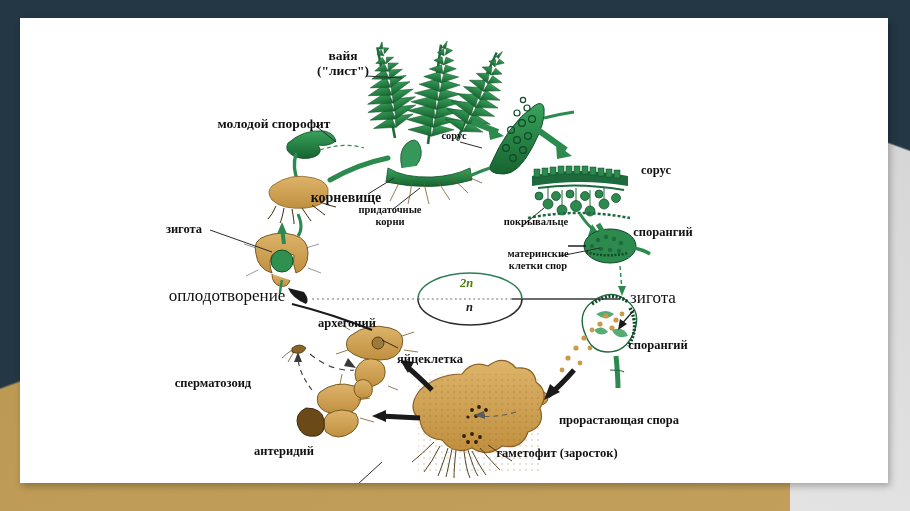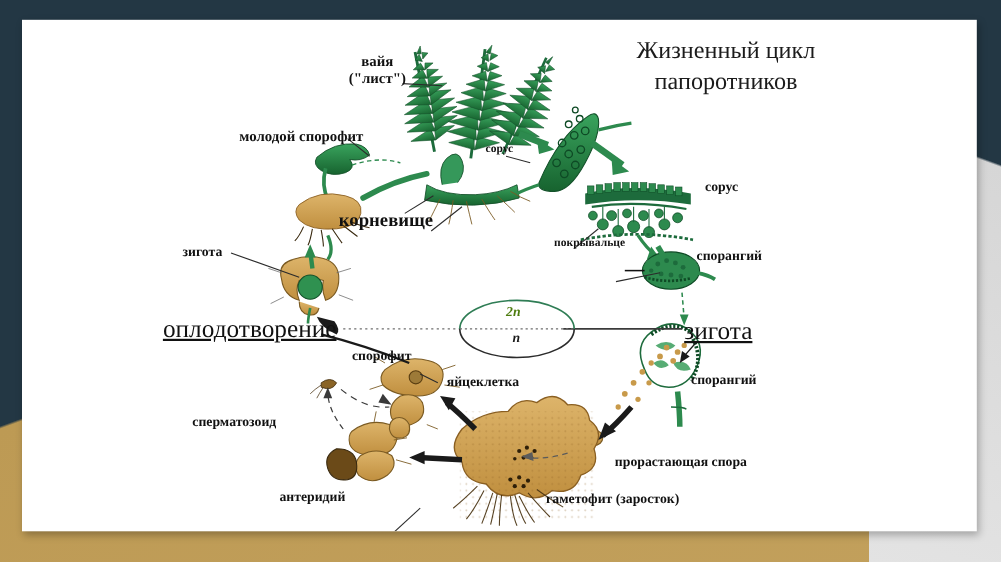--- a/index.html
+++ b/index.html
@@ -39,24 +39,24 @@
   }
   .t-title{
     position:absolute;
     font-family:"Liberation Serif", serif;
     color:#1b1b1b;
     font-size:22px;line-height:1.25;
     text-align:center;white-space:pre-line;
     font-weight:normal;
   }
   .s10{font-size:10.5px;}
-  .s11{font-size:17px;}
+  .s11{font-size:14px;}
   .s12{font-size:12.5px;}
   .s13{font-size:13.5px;}
-  .s17{font-size:23px;font-weight:normal;text-decoration:underline;}
+  .s17{font-size:17px;font-weight:normal;}
   .nlab{
     position:absolute;font-style:italic;font-weight:bold;
     font-family:"Liberation Serif", serif;font-size:12.5px;
   }
   .g2n{color:#4d7c0f;text-align:right;}
   .gn{color:#1a1a1a;}
 </style>
 </head>
 <body>
 
@@ -443,49 +443,51 @@
         <path d="M348,176 l26,-16"></path>
         <path d="M372,192 l28,-22"></path>
         <path d="M190,212 l62,22"></path>
         <path d="M502,208 l22,-18"></path>
         <path d="M540,238 l40,-8"></path>
         <path d="M378,330 l-16,-8"></path>
         <path d="M338,466 l24,-22"></path>
       </g>
     </svg>
 
-    <div class="t-title" style="left:490px;top:14px;width:300px;">Жизненный цикл
-папоротников</div>
 
     <div class="lbl s13" style="left:174px;top:98px;width:160px;">молодой спорофит</div>
 
     <div class="lbl s13" style="left:282px;top:30px;width:82px;white-space:pre-line;">вайя
 ("лист")</div>
 
     <div class="lbl s10" style="left:410px;top:112px;width:48px;">сорус</div>
 
     <div class="lbl s11" style="left:288px;top:172px;width:76px;">корневище</div>
 
+    <div class="lbl s10" style="left:330px;top:186px;width:80px;white-space:pre-line;">придаточные
+корни</div>
 
     <div class="lbl s12" style="left:608px;top:145px;width:56px;">сорус</div>
 
     <div class="lbl s10" style="left:478px;top:198px;width:76px;">покрывальце</div>
 
     <div class="lbl s12" style="left:606px;top:207px;width:74px;">спорангий</div>
 
+    <div class="lbl s10" style="left:478px;top:230px;width:80px;white-space:pre-line;">материнские
+клетки спор</div>
 
     <div class="lbl s12" style="left:136px;top:204px;width:56px;">зигота</div>
 
     <div class="lbl s17" style="left:122px;top:268px;width:170px;">оплодотворение</div>
 
     <div class="lbl s17" style="left:596px;top:270px;width:74px;">зигота</div>
 
-    <div class="lbl s12" style="left:288px;top:298px;width:78px;">спорофит</div>
-
-    <div class="lbl s12" style="left:368px;top:322px;width:84px;text-align:right;">яйцеклетка</div>
+    <div class="lbl s12" style="left:288px;top:298px;width:78px;">архегоний</div>
+
+    <div class="lbl s12" style="left:368px;top:334px;width:84px;">яйцеклетка</div>
 
     <div class="lbl s12" style="left:600px;top:320px;width:76px;">спорангий</div>
 
     <div class="lbl s12" style="left:140px;top:338px;width:106px;margin-top:20px;">сперматозоид</div>
 
     <div class="lbl s12" style="left:522px;top:395px;width:154px;">прорастающая спора</div>
 
     <div class="lbl s12" style="left:452px;top:428px;width:170px;">гаметофит (заросток)</div>
 
     <div class="lbl s12" style="left:224px;top:426px;width:80px;">антеридий</div>

